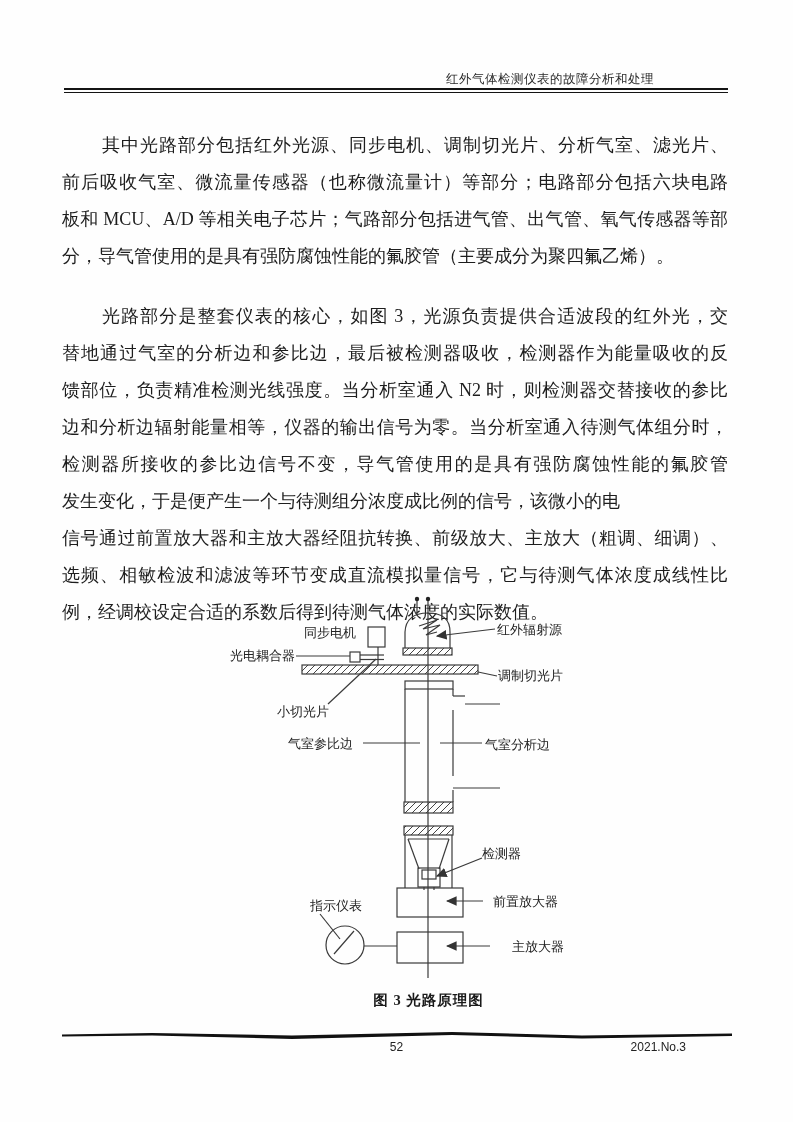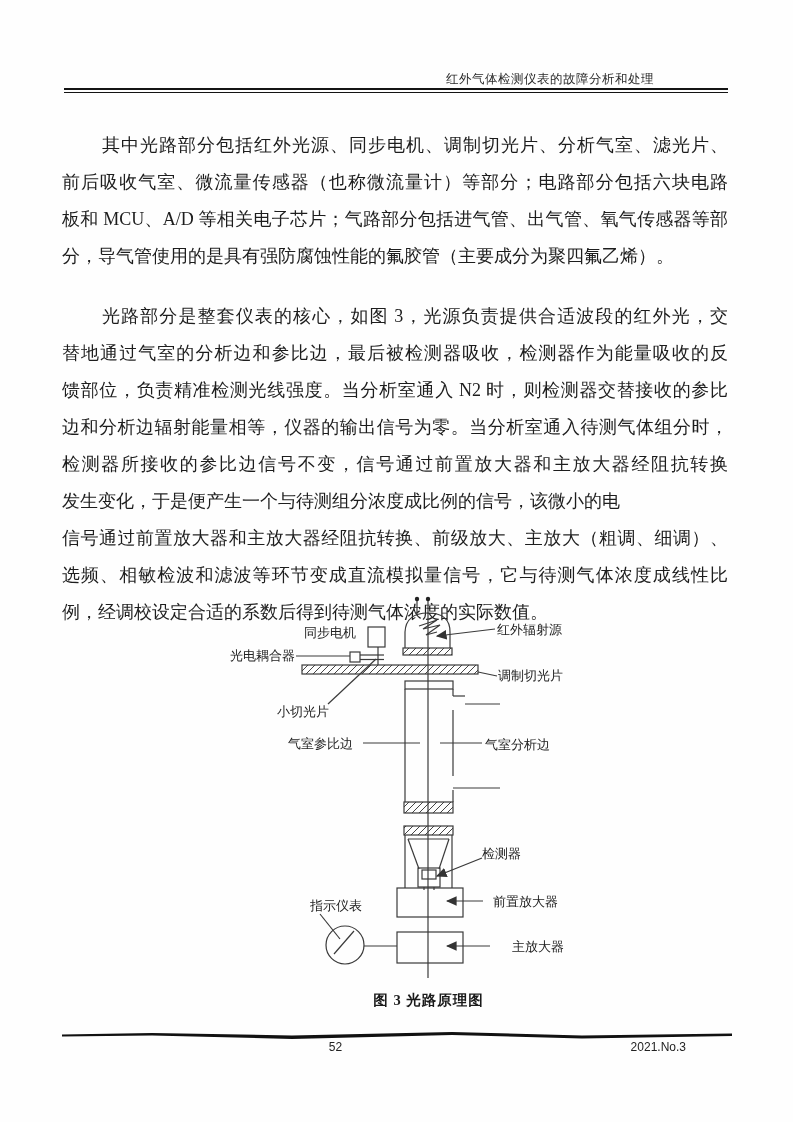--- a/index.html
+++ b/index.html
@@ -18,21 +18,21 @@
   .bl{white-space:normal;}
   .bl.last{text-align:left;text-align-last:left;}
   .bl.first{text-indent:40px;margin-top:23px;}
   
   .fig-svg{position:absolute;left:220px;top:592px;}
   .fig-svg text{font-family:"Liberation Serif","DejaVu Serif",serif;font-size:13px;fill:#222;}
   .caption{position:absolute;left:0;top:991px;width:793px;text-align:center;
            font-size:14.5px;font-weight:bold;letter-spacing:1px;color:#1a1a1a;margin-left:32px;}
   
   .foot-rule{position:absolute;left:62px;top:1031px;}
-  .foot-num{position:absolute;left:0;top:1040px;width:671px;text-align:center;
+  .foot-num{position:absolute;left:0;top:1040px;width:793px;text-align:center;
             font-size:12px;font-family:"Liberation Sans","DejaVu Sans",sans-serif;color:#222;}
   .foot-issue{position:absolute;right:107px;top:1040px;font-size:12px;
             font-family:"Liberation Sans","DejaVu Sans",sans-serif;color:#222;}
 </style>
 </head>
 <body>
 
 <div class="page">
 
   <div class="hdr-title">红外气体检测仪表的故障分析和处理</div>
@@ -41,21 +41,21 @@
 
   <div class="bodytext">
     <div class="bl first">其中光路部分包括红外光源、同步电机、调制切光片、分析气室、滤光片、</div>
     <div class="bl">前后吸收气室、微流量传感器（也称微流量计）等部分；电路部分包括六块电路</div>
     <div class="bl">板和 MCU、A/D 等相关电子芯片；气路部分包括进气管、出气管、氧气传感器等部</div>
     <div class="bl last">分，导气管使用的是具有强防腐蚀性能的氟胶管（主要成分为聚四氟乙烯）。</div>
     <div class="bl first">光路部分是整套仪表的核心，如图 3，光源负责提供合适波段的红外光，交</div>
     <div class="bl">替地通过气室的分析边和参比边，最后被检测器吸收，检测器作为能量吸收的反</div>
     <div class="bl">馈部位，负责精准检测光线强度。当分析室通入 N2 时，则检测器交替接收的参比</div>
     <div class="bl">边和分析边辐射能量相等，仪器的输出信号为零。当分析室通入待测气体组分时，</div>
-    <div class="bl">检测器所接收的参比边信号不变，信号通过前置放大器和主放大器经阻抗转换</div>
+    <div class="bl">检测器所接收的参比边信号不变，导气管使用的是具有强防腐蚀性能的氟胶管</div>
     <div class="bl last">发生变化，于是便产生一个与待测组分浓度成比例的信号，该微小的电</div>
     <div class="bl">信号通过前置放大器和主放大器经阻抗转换、前级放大、主放大（粗调、细调）、</div>
     <div class="bl">选频、相敏检波和滤波等环节变成直流模拟量信号，它与待测气体浓度成线性比</div>
     <div class="bl last">例，经调校设定合适的系数后得到待测气体浓度的实际数值。</div>
   </div>
 
   <svg class="fig-svg" width="380" height="398" viewBox="0 0 380 398">
     <defs>
       <pattern id="hatch" width="7" height="7" patternUnits="userSpaceOnUse">
         <path d="M0,7 L7,0" stroke="#444" stroke-width="1"></path>

